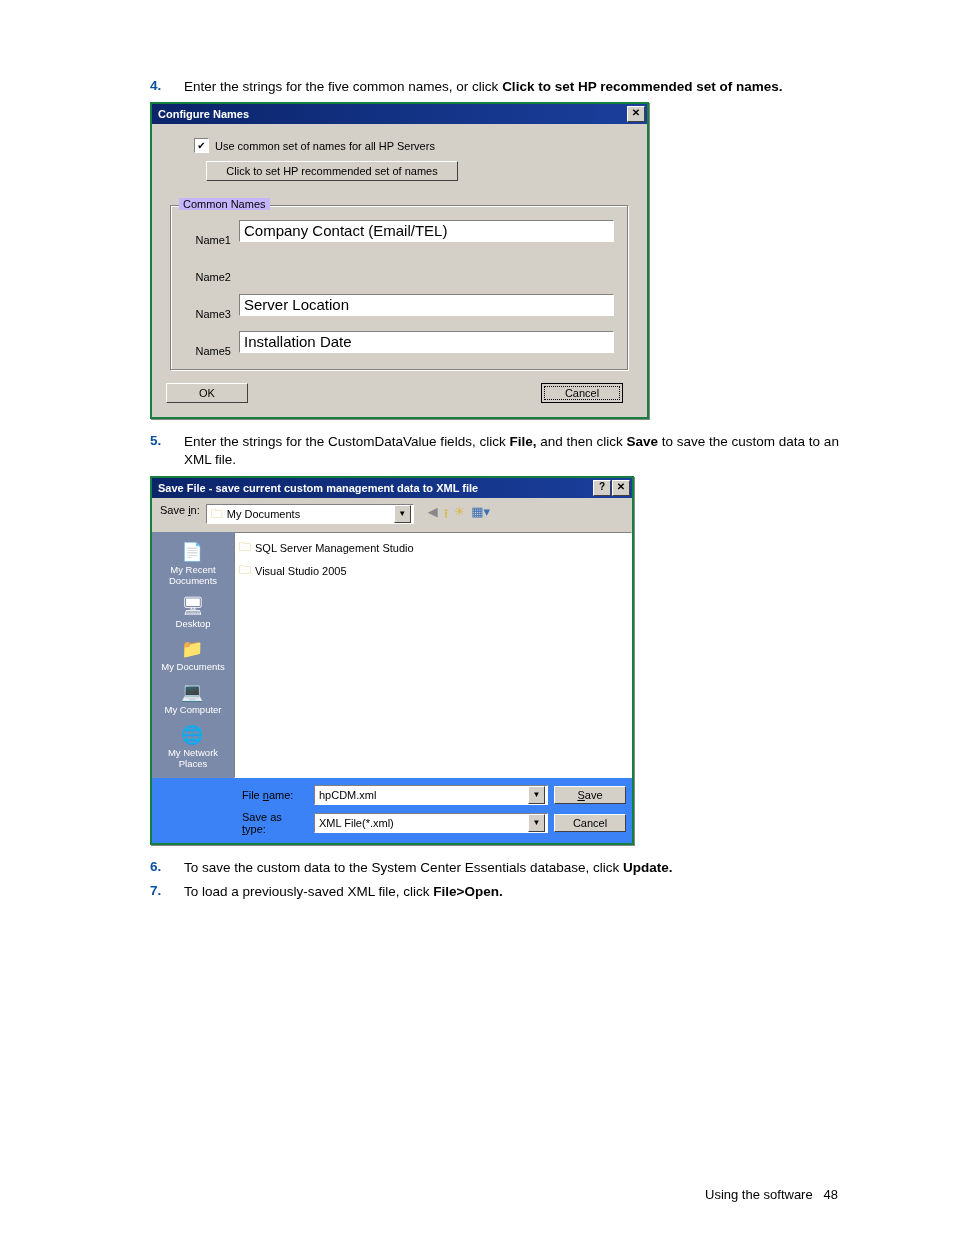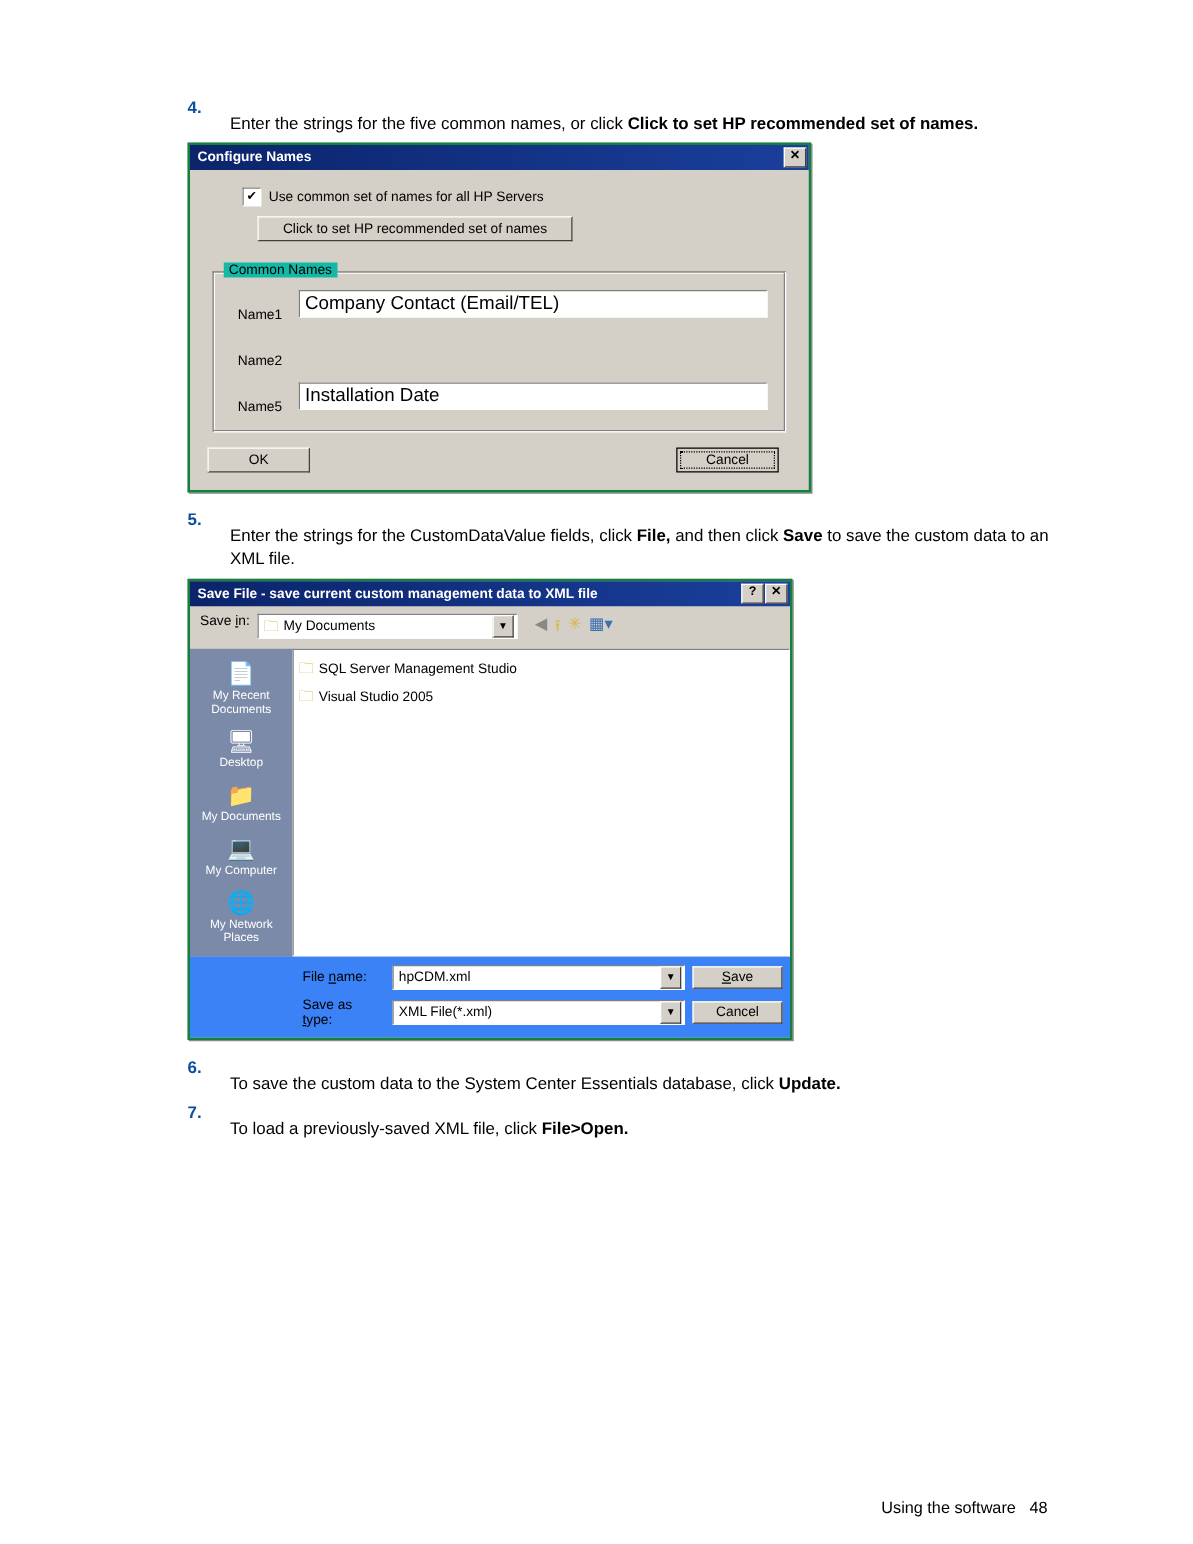--- a/index.html
+++ b/index.html
@@ -26,21 +26,20 @@
   .step-num {
     color: #0a4f9e;
     font-weight: bold;
     width: 34px;
     flex-shrink: 0;
     text-align: left;
   }
   .step-text {
     flex: 1;
     line-height: 1.35;
-    margin-top: 12px;
   }
   .dialog {
     margin: 6px 0 14px 0;
     border: 2px solid #15803d;
     background: #d4d0c8;
     width: 495px;
     box-shadow: 1px 1px 0 #888;
     font-family: Tahoma, Arial, sans-serif;
     font-size: 11px;
   }
@@ -125,30 +124,30 @@
     border-bottom-color:#fff;
     box-shadow: inset -1px -1px 0 #808080, inset 1px 1px 0 #fff;
     margin: 14px 4px 4px 4px;
     padding: 10px 14px 6px 14px;
     position: relative;
   }
   .fieldset .legend {
     position: absolute;
     top: -8px;
     left: 8px;
-    background: #14b8a6;
+    background: #c4b5fd;
     padding: 0 4px;
   }
   .name-row {
     display: flex;
     align-items: center;
     gap: 8px;
     margin-bottom: 7px;
   }
-  .name-label { width: 46px; text-align: center; margin-top: 18px; }
+  .name-label { width: 46px; text-align: right; margin-top: 18px; }
   .text-input {
     flex: 1;
     background: #fff;
     border-top: 1px solid #808080;
     border-left: 1px solid #808080;
     border-right: 1px solid #fff;
     border-bottom: 1px solid #fff;
     padding: 2px 4px;
     height: 16px;
     line-height: 16px;
@@ -299,20 +298,24 @@
       <span class="win-button" style="min-width:230px">Click to set HP recommended set of names</span>
     </div>
     <div class="fieldset">
       <span class="legend">Common Names</span>
       <div class="name-row">
         <span class="name-label">Name1</span>
         <div class="text-input">Company Contact (Email/TEL)</div>
       </div>
       <div class="name-row">
         <span class="name-label">Name2</span>
+      </div>
+      <div class="name-row">
+        <span class="name-label">Name3</span>
+        <div class="text-input">Server Location</div>
       </div>
       <div class="name-row">
         <span class="name-label">Name5</span>
         <div class="text-input">Installation Date</div>
       </div>
     </div>
     <div class="dialog-actions">
       <span class="win-button">OK</span>
       <span class="win-button focus">Cancel</span>
     </div>

